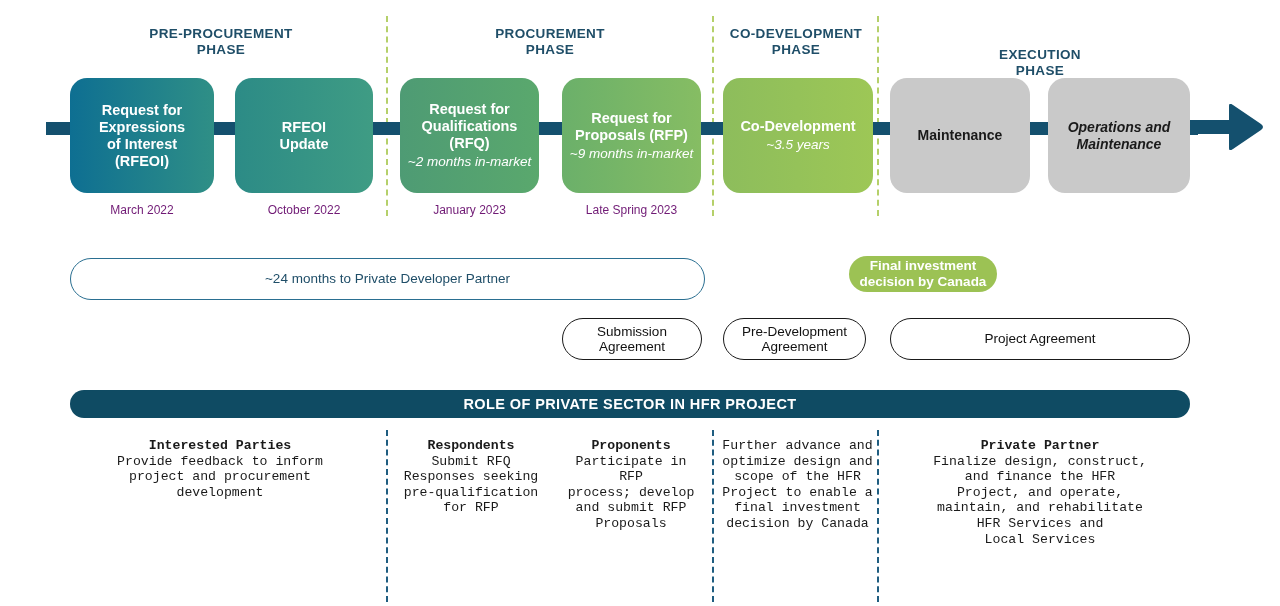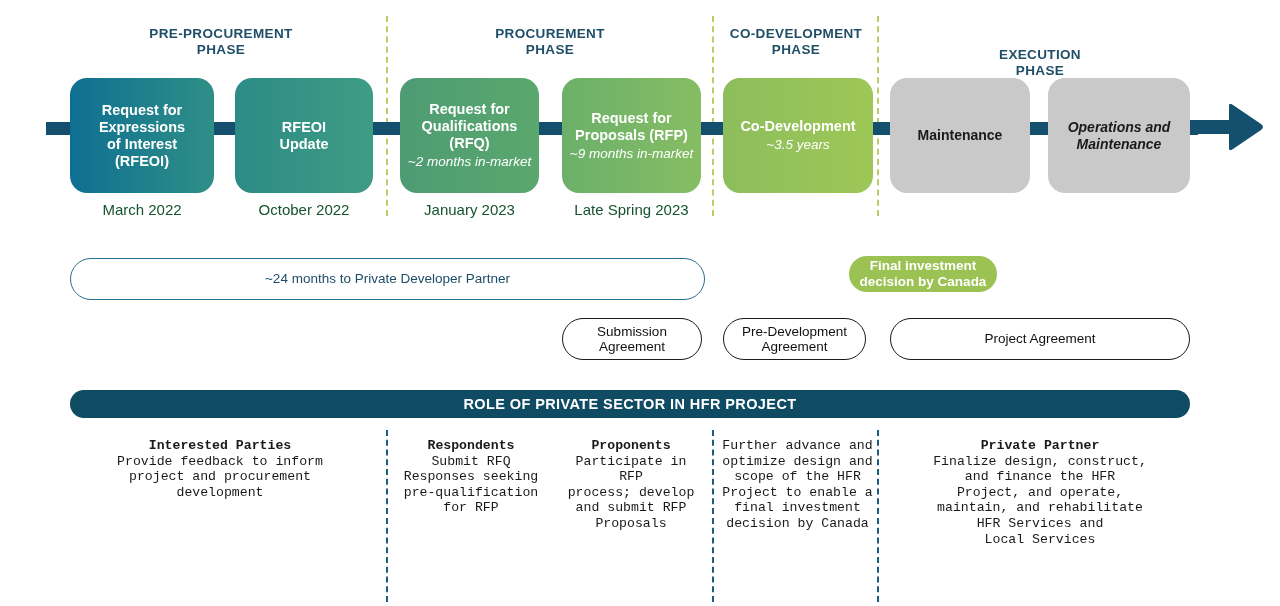--- a/index.html
+++ b/index.html
@@ -80,22 +80,22 @@
     margin-top: 2px;
   }
   .tl-box.grey {
     color: #1a1a1a;
     font-size: 14px;
   }
 
   .tl-date {
     position: absolute;
     text-align: center;
-    font-size: 15px;
-    color: #14532d;
+    font-size: 12px;
+    color: #701a75;
     line-height: 16px;
   }
 
   
   .pill {
     position: absolute;
     box-sizing: border-box;
     border-radius: 999px;
     background: #ffffff;
     display: flex;

